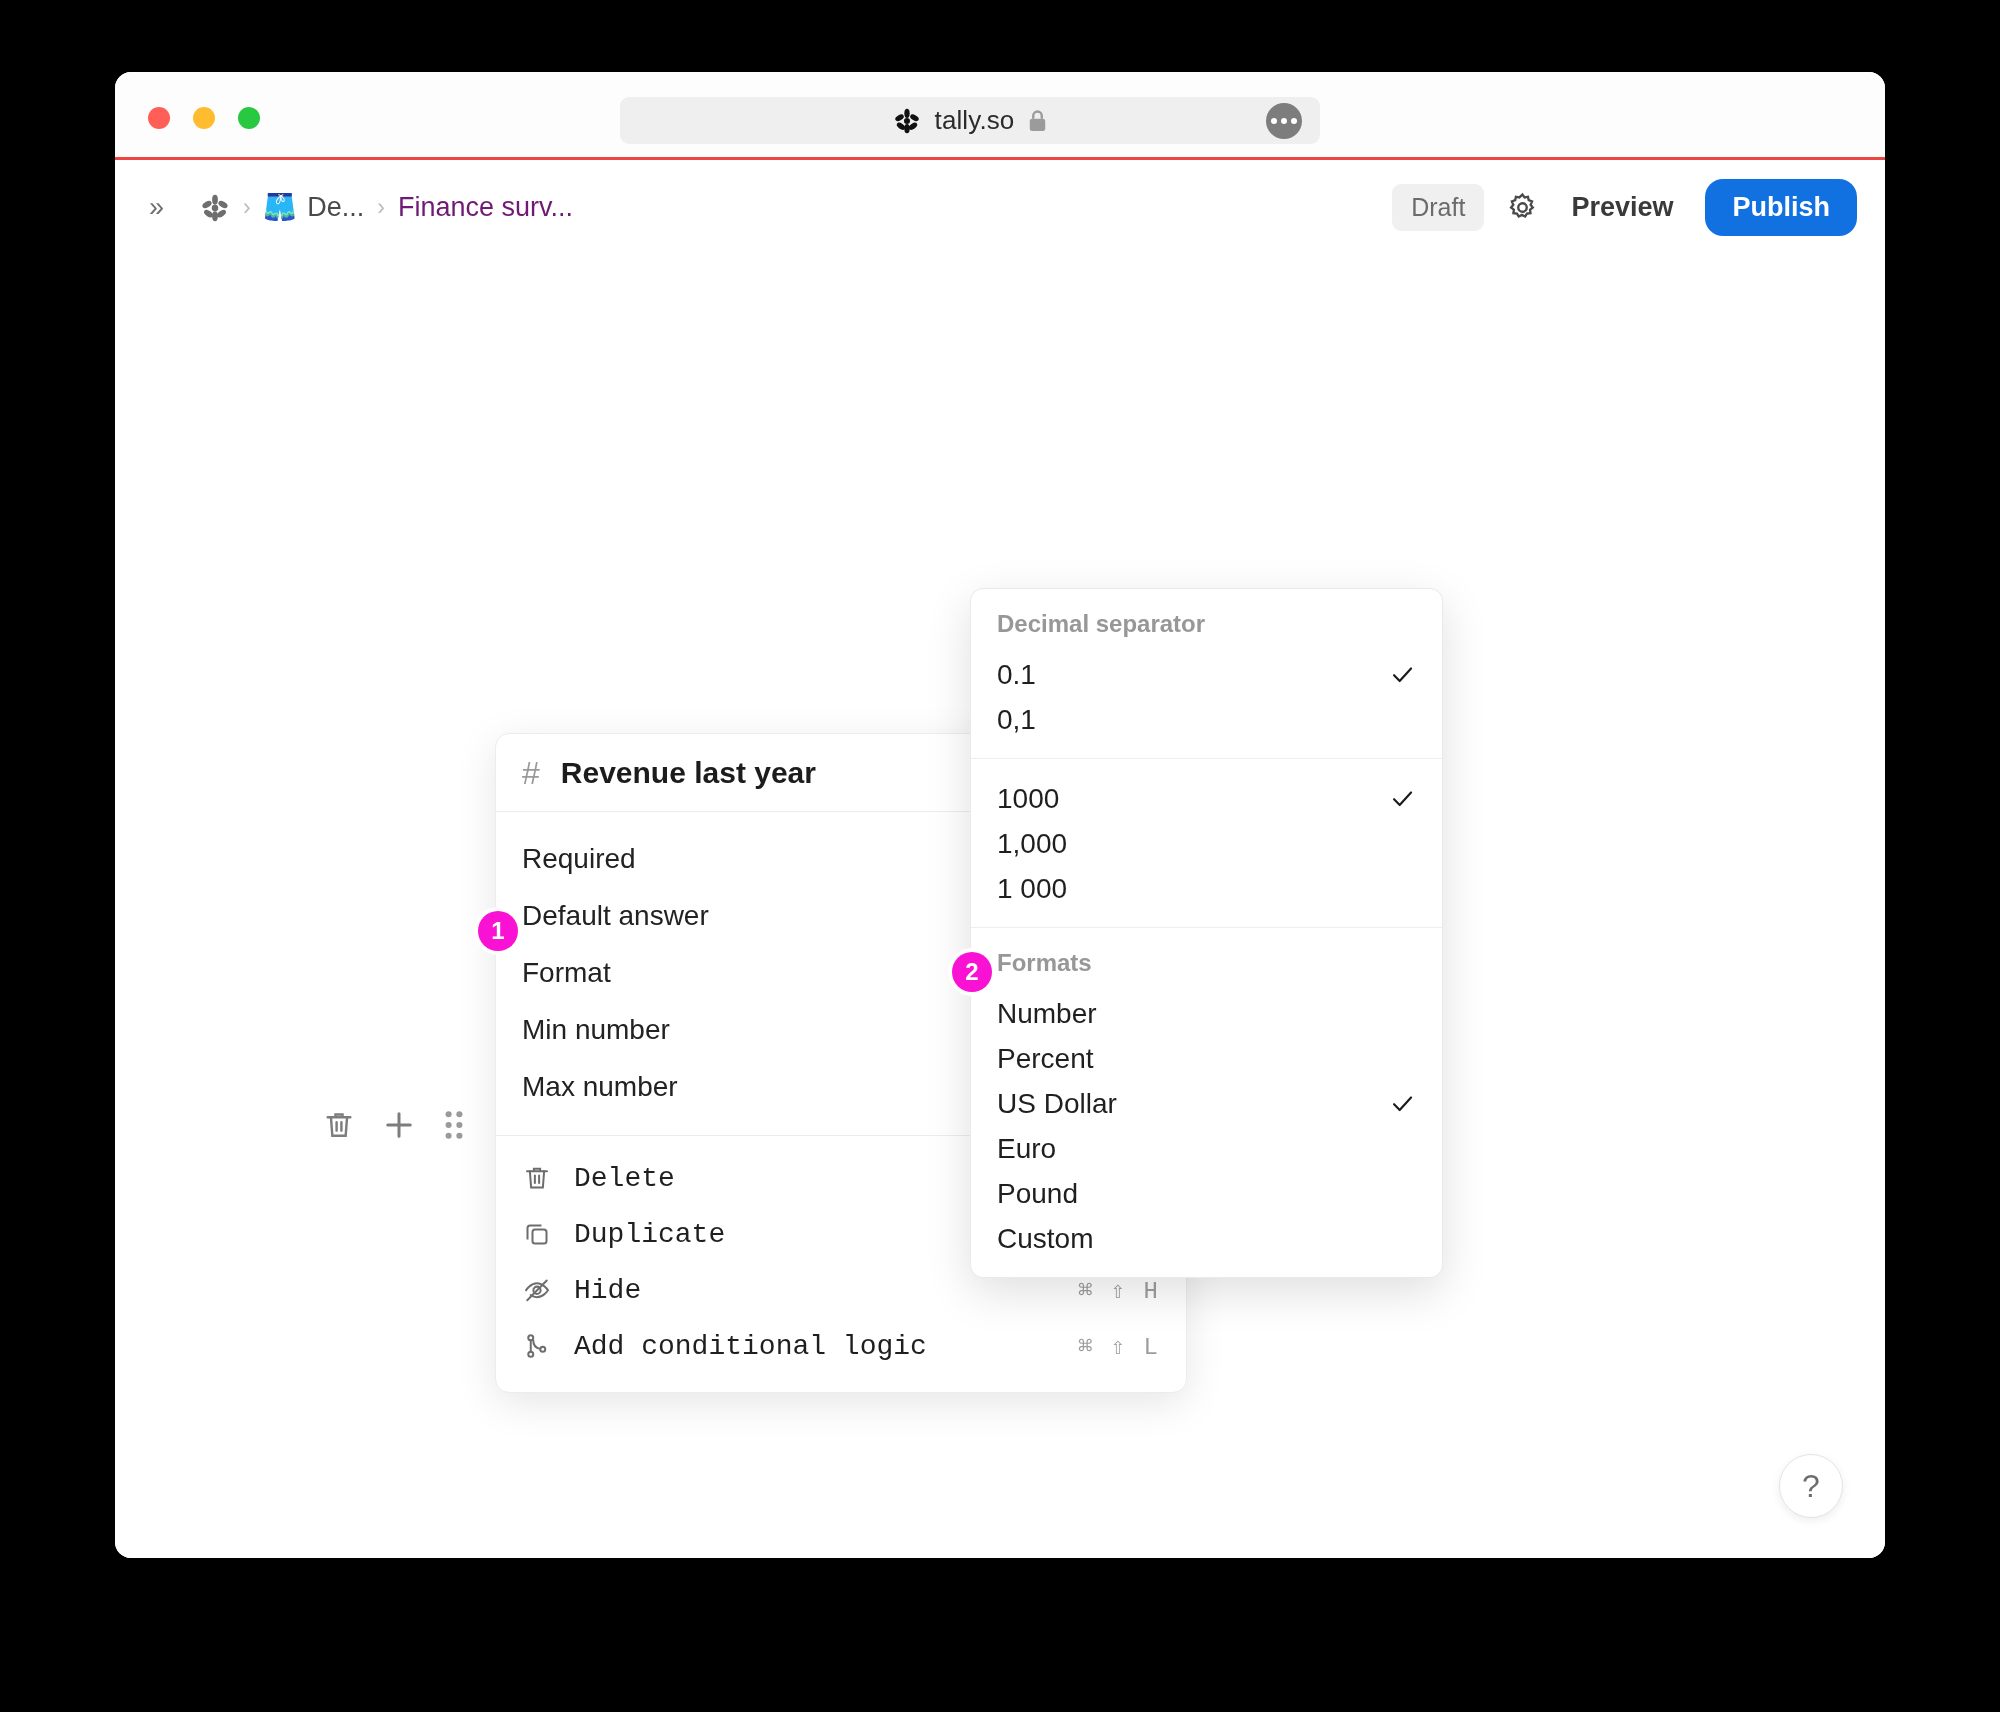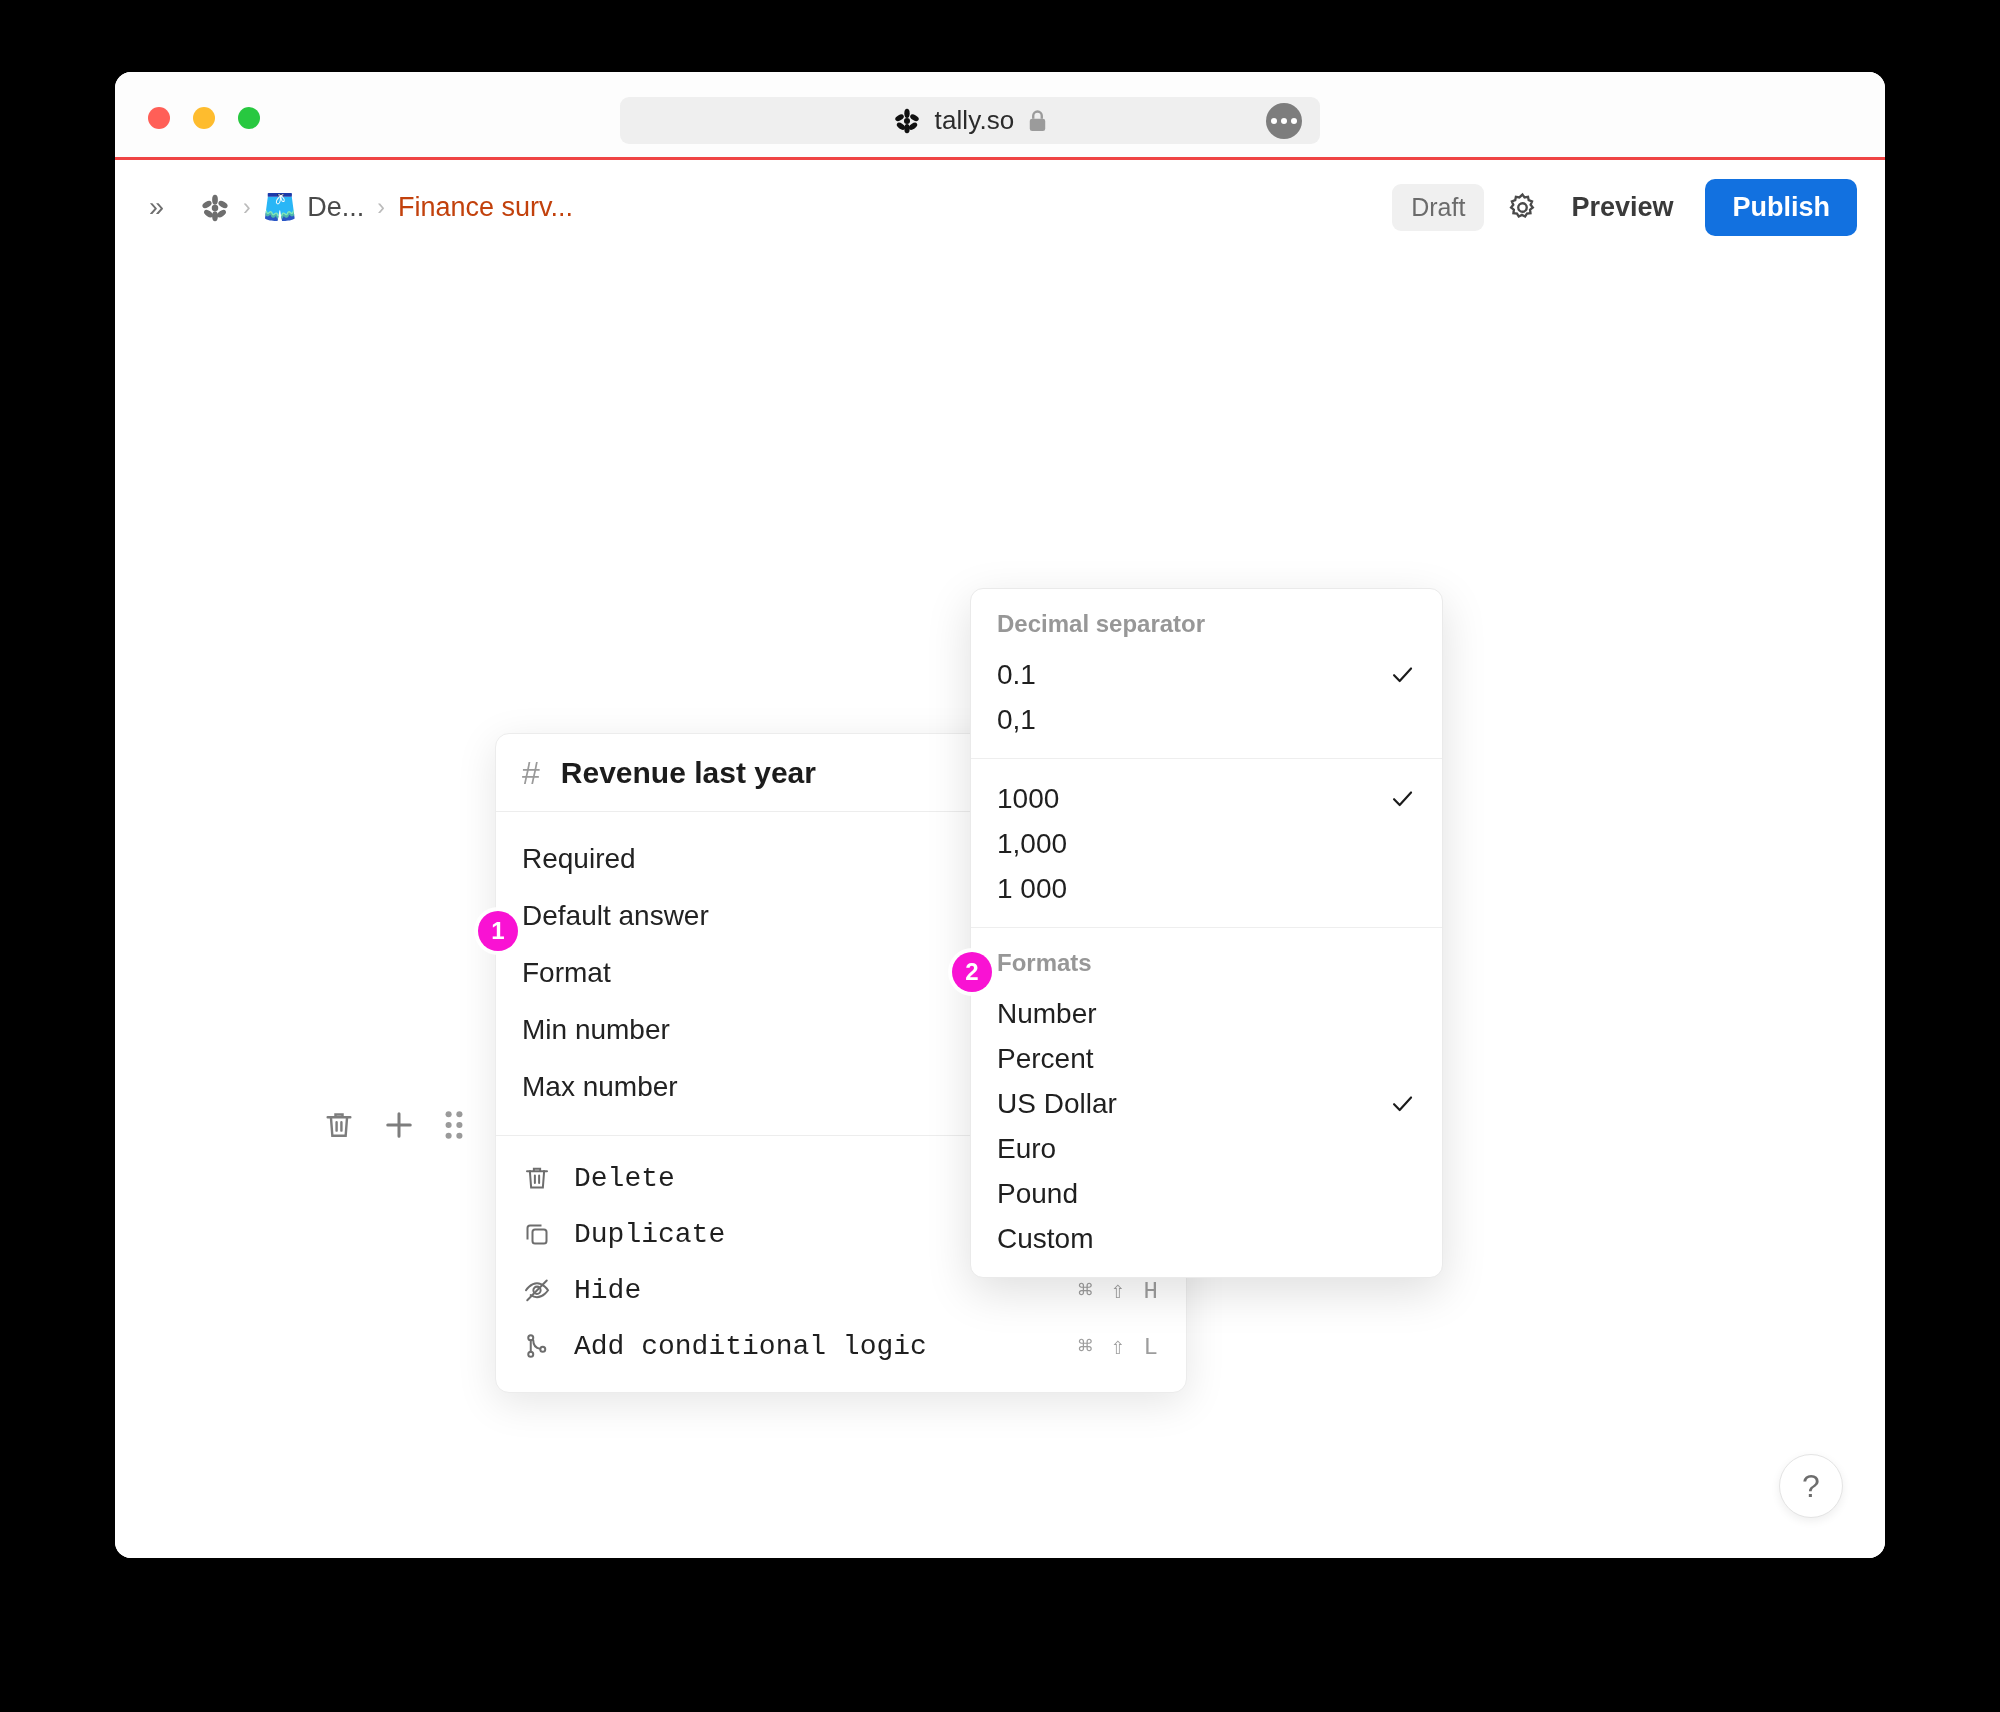--- a/index.html
+++ b/index.html
@@ -56,35 +56,35 @@
     display: flex; align-items: center;
     padding: 0 28px 0 22px;
     background: #fff;
   }
   .chevrons { font-size: 27px; color: #6f6f6f; padding: 6px 12px; line-height: 1; }
   .crumbs { display: flex; align-items: center; gap: 13px; margin-left: 24px; }
   .crumb-sep { color: #bbbbbb; font-size: 23px; line-height: 1; }
   .tally-glyph { width: 30px; height: 30px; display: block; }
   .kite { font-size: 27px; line-height: 1; }
   .crumb-text { font-size: 27px; color: #4a4a4a; }
-  .crumb-text.current { color: #c2410c; }
+  .crumb-text.current { color: #701a75; }
   .crumb-item { display: flex; align-items: center; gap: 10px; }
 
   .toolbar-right {
     margin-left: auto; display: flex; align-items: center; gap: 22px;
   }
   .draft-pill {
     background: #f0f0f0; color: #6b6b6b;
     font-size: 25px; padding: 9px 19px; border-radius: 9px;
   }
   .gear { width: 33px; height: 33px; display:block; }
   .preview-btn { font-size: 27px; color: #3a3a3a; font-weight: 600; padding: 6px 10px; }
   .publish-btn {
     background: #1271e0; color: #fff; font-weight: 700;
-    font-size: 27px; padding: 13px 27px; border-radius: 10px;
+    font-size: 27px; padding: 13px 27px; border-radius: 18px;
   }
 
   
   .canvas { position: relative; height: calc(100% - 183px); background: #fff; }
 
   
   .row-controls {
     position: absolute; left: 207px; top: 852px;
     display: flex; align-items: center; gap: 25px;
   }

